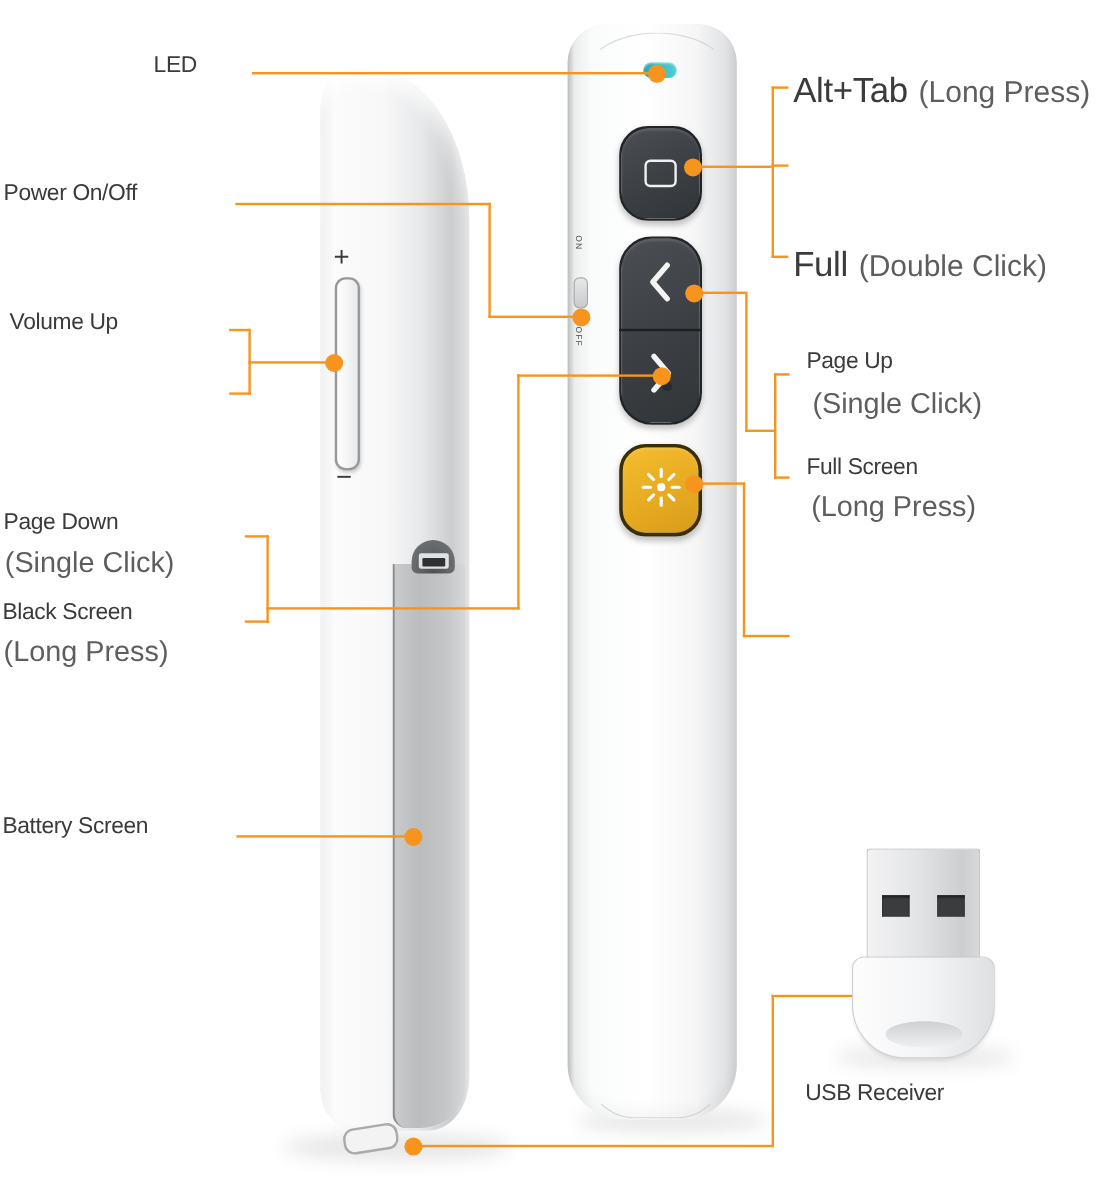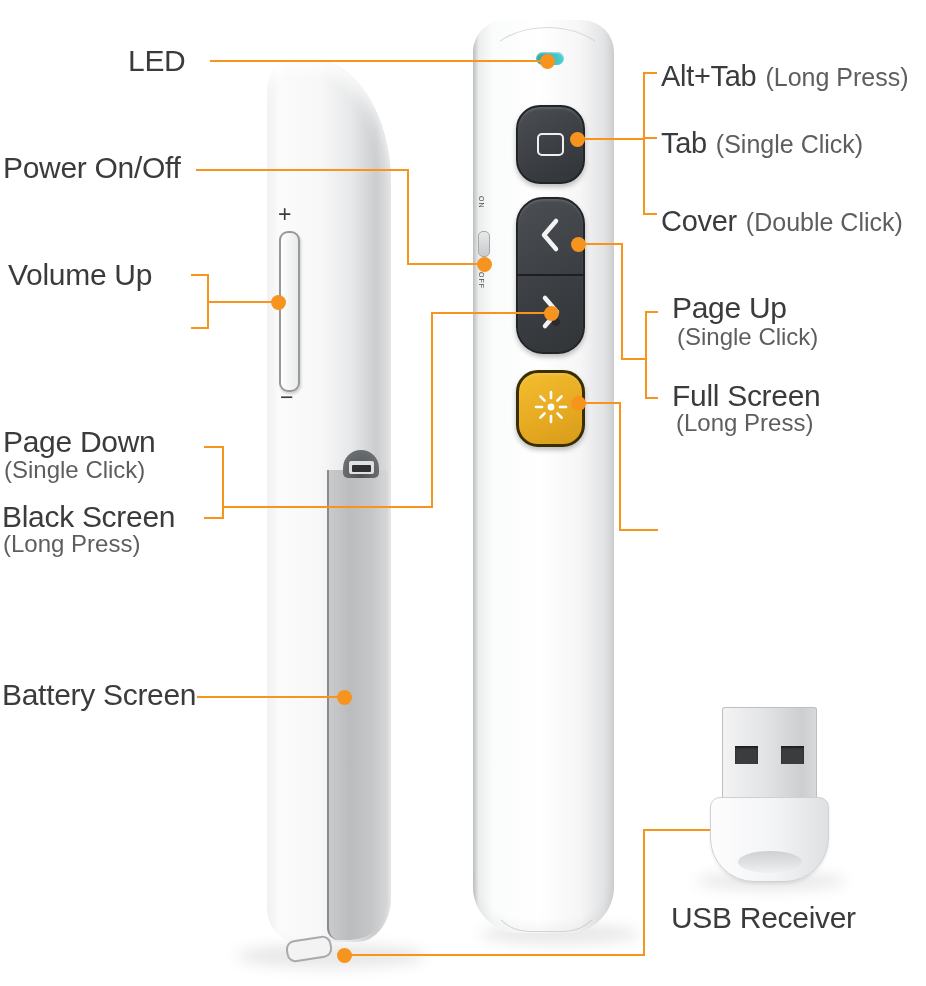--- a/index.html
+++ b/index.html
@@ -7,21 +7,21 @@
     --label:#3B3B3D;
     --sublabel:#5E5E5E;
     --btn-dark:#3F4347;
   }
   html,body{margin:0;padding:0;background:#fff;}
   .canvas{
     position:relative;width:926px;height:986px;background:#fff;overflow:hidden;
     font-family:"Liberation Sans","DejaVu Sans",sans-serif;color:var(--label);
   }
   
-  .lbl{position:absolute;font-size:30px;line-height:1.05;letter-spacing:-0.3px;color:var(--label);white-space:nowrap;}
+  .lbl{position:absolute;font-size:19px;line-height:1.05;letter-spacing:-0.3px;color:var(--label);white-space:nowrap;}
   .sub{position:absolute;font-size:24px;line-height:1.05;color:var(--sublabel);white-space:nowrap;}
   .rrow{position:absolute;white-space:nowrap;}
   .rrow .main{font-size:29px;color:var(--label);letter-spacing:-0.3px;}
   .rrow .tail{font-size:25px;color:var(--sublabel);margin-left:9px;}
   
   .lh{position:absolute;height:2px;background:var(--accent);}
   .lv{position:absolute;width:2px;background:var(--accent);}
   .dot{position:absolute;width:15px;height:15px;border-radius:50%;background:var(--accent);margin:-7px 0 0 -7px;}
   
   .side-body{
@@ -263,25 +263,22 @@
   <div class="lbl" style="left:8px;top:259px;">Volume Up</div>
   <div class="lbl" style="left:3px;top:426px;">Page Down</div>
   <div class="sub" style="left:4px;top:457px;">(Single Click)</div>
   <div class="lbl" style="left:2px;top:501px;">Black Screen</div>
   <div class="sub" style="left:3px;top:531px;">(Long Press)</div>
   <div class="lbl" style="left:2px;top:679px;">Battery Screen</div>
 
   <div class="rrow" style="left:661px;top:60px;">
     <span class="main">Alt+Tab</span><span class="tail">(Long Press)</span>
   </div>
-  <div class="rrow" style="left:661px;top:127px;">
-    <span class="main">Tab</span><span class="tail">(Single Click)</span>
-  </div>
   <div class="rrow" style="left:661px;top:205px;">
-    <span class="main">Cover</span><span class="tail">(Double Click)</span>
+    <span class="main">Full</span><span class="tail">(Double Click)</span>
   </div>
   <div class="lbl" style="left:672px;top:292px;">Page Up</div>
   <div class="sub" style="left:677px;top:324px;">(Single Click)</div>
   <div class="lbl" style="left:672px;top:380px;">Full Screen</div>
   <div class="sub" style="left:676px;top:410px;">(Long Press)</div>
   <div class="lbl" style="left:671px;top:902px;text-align:right;">USB Receiver</div>
 
 </div>
 
 </body></html>

